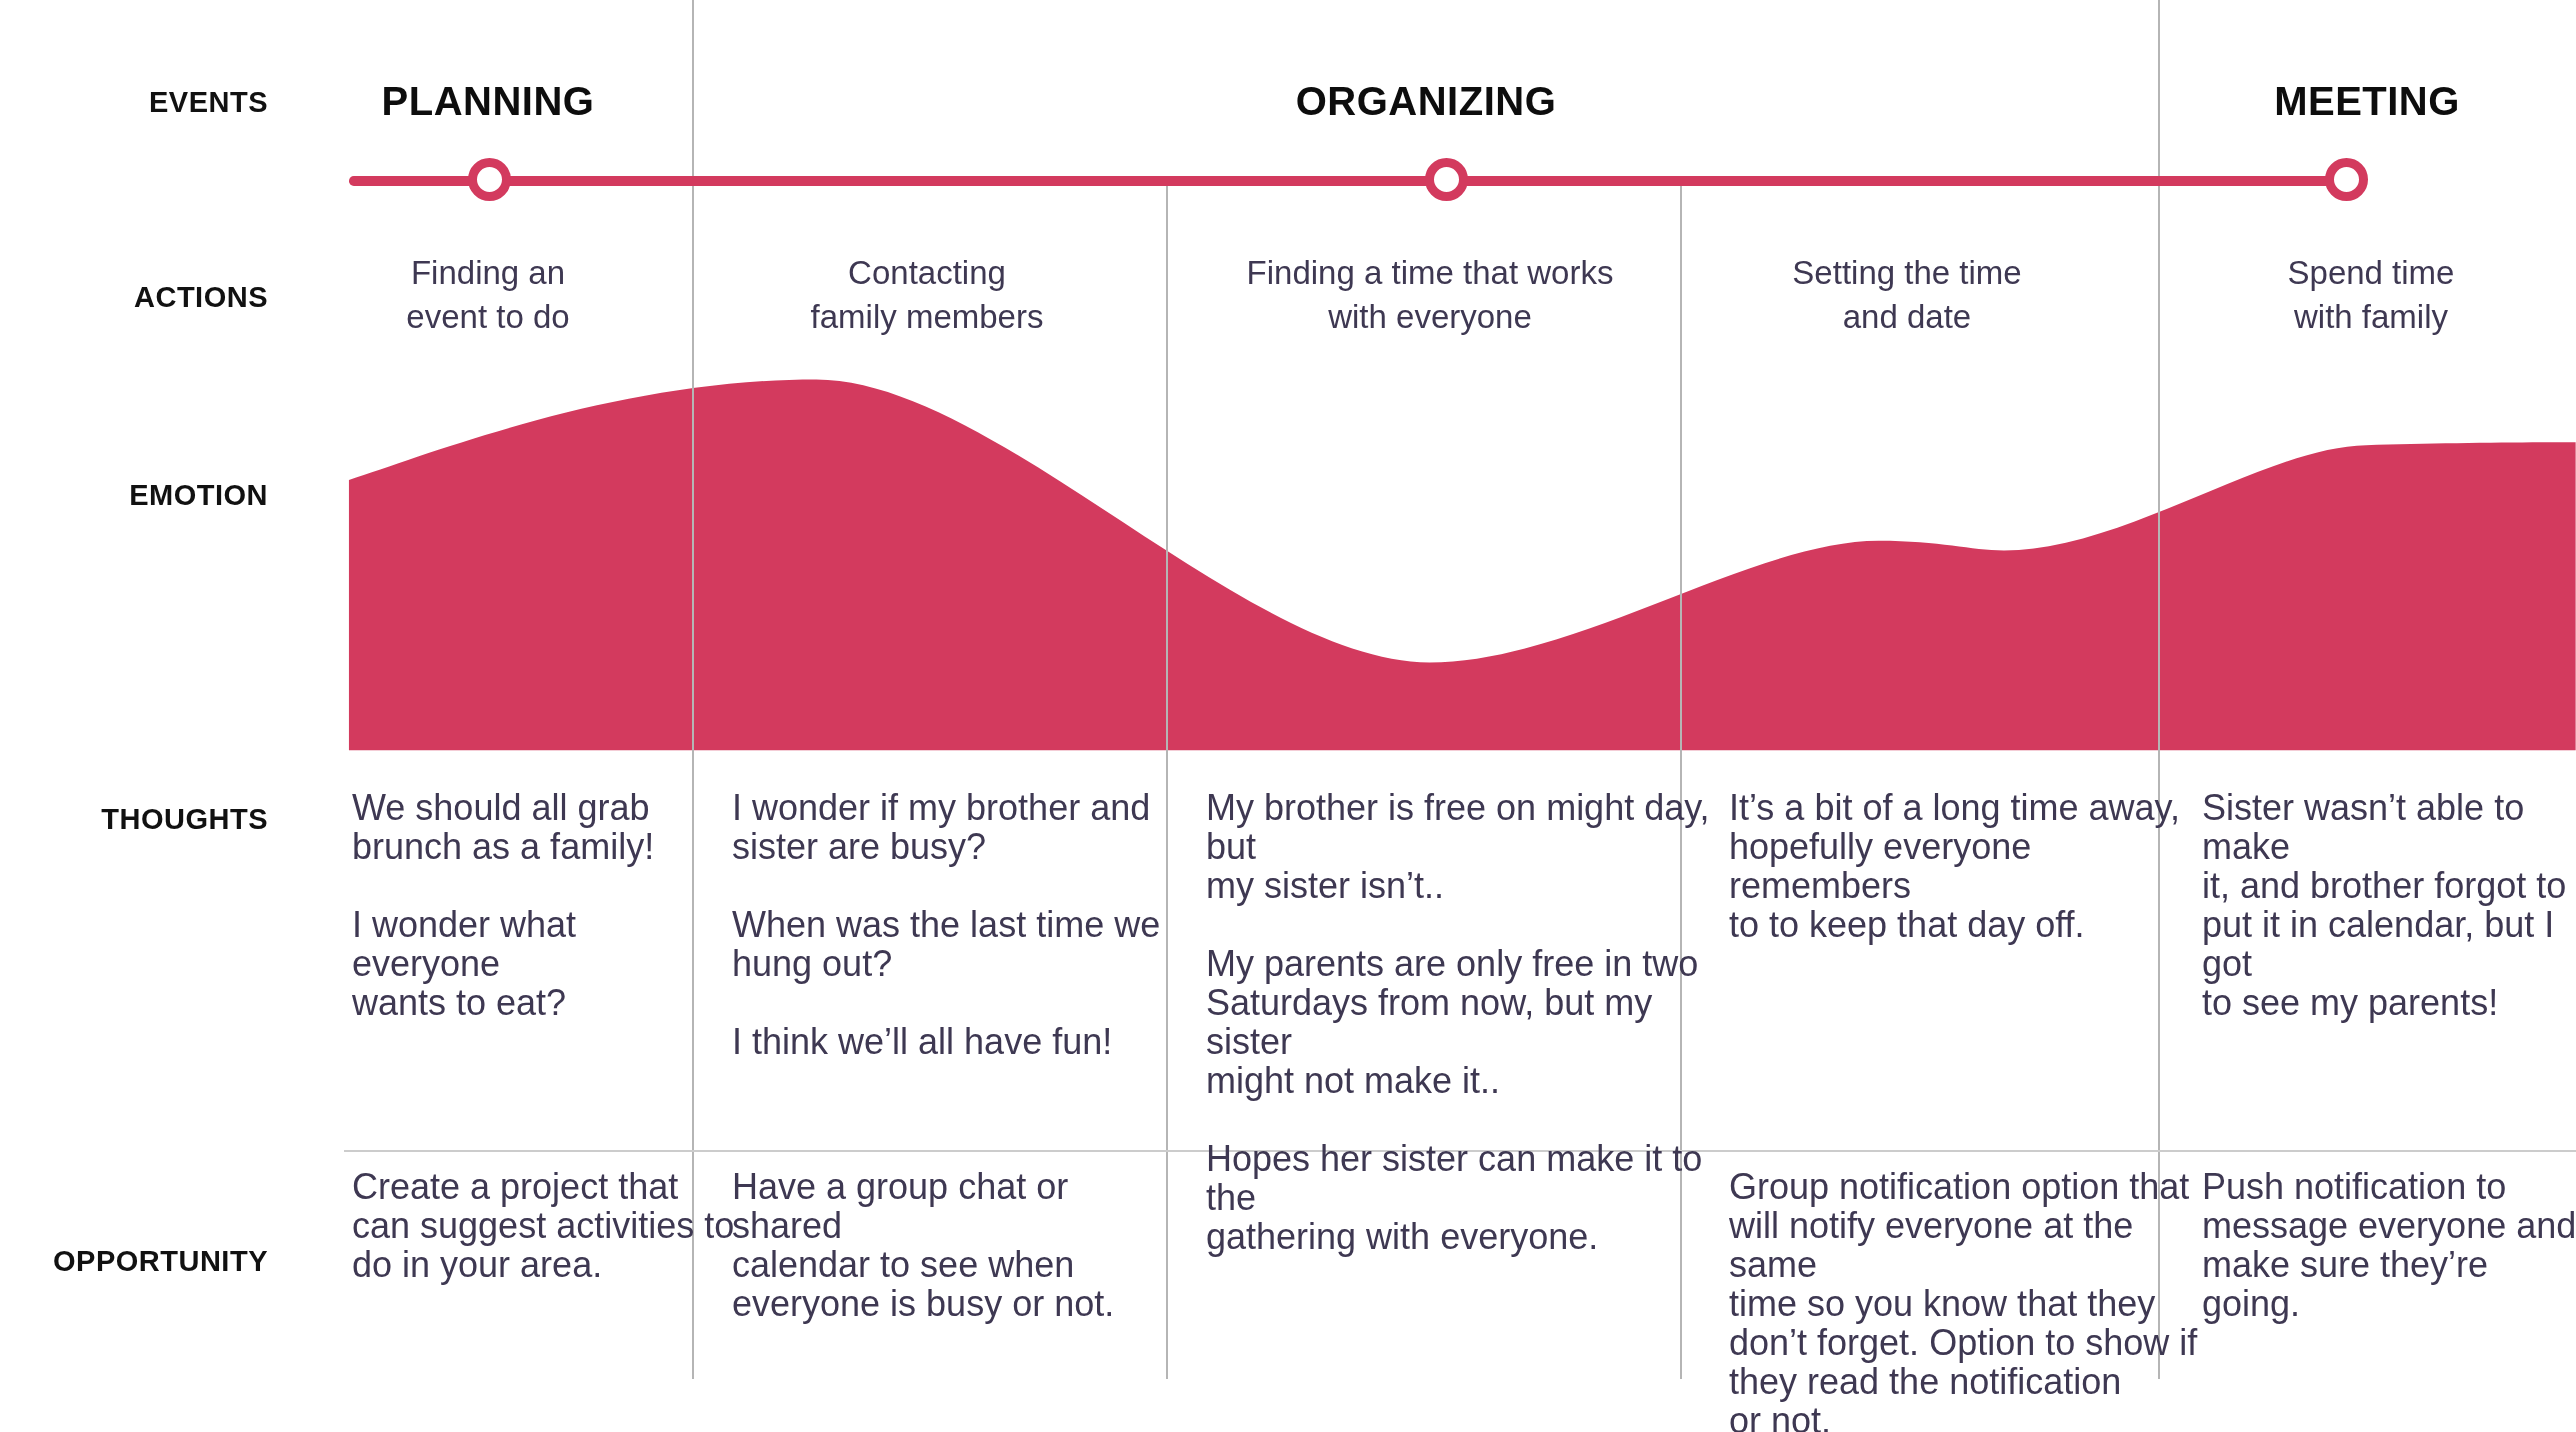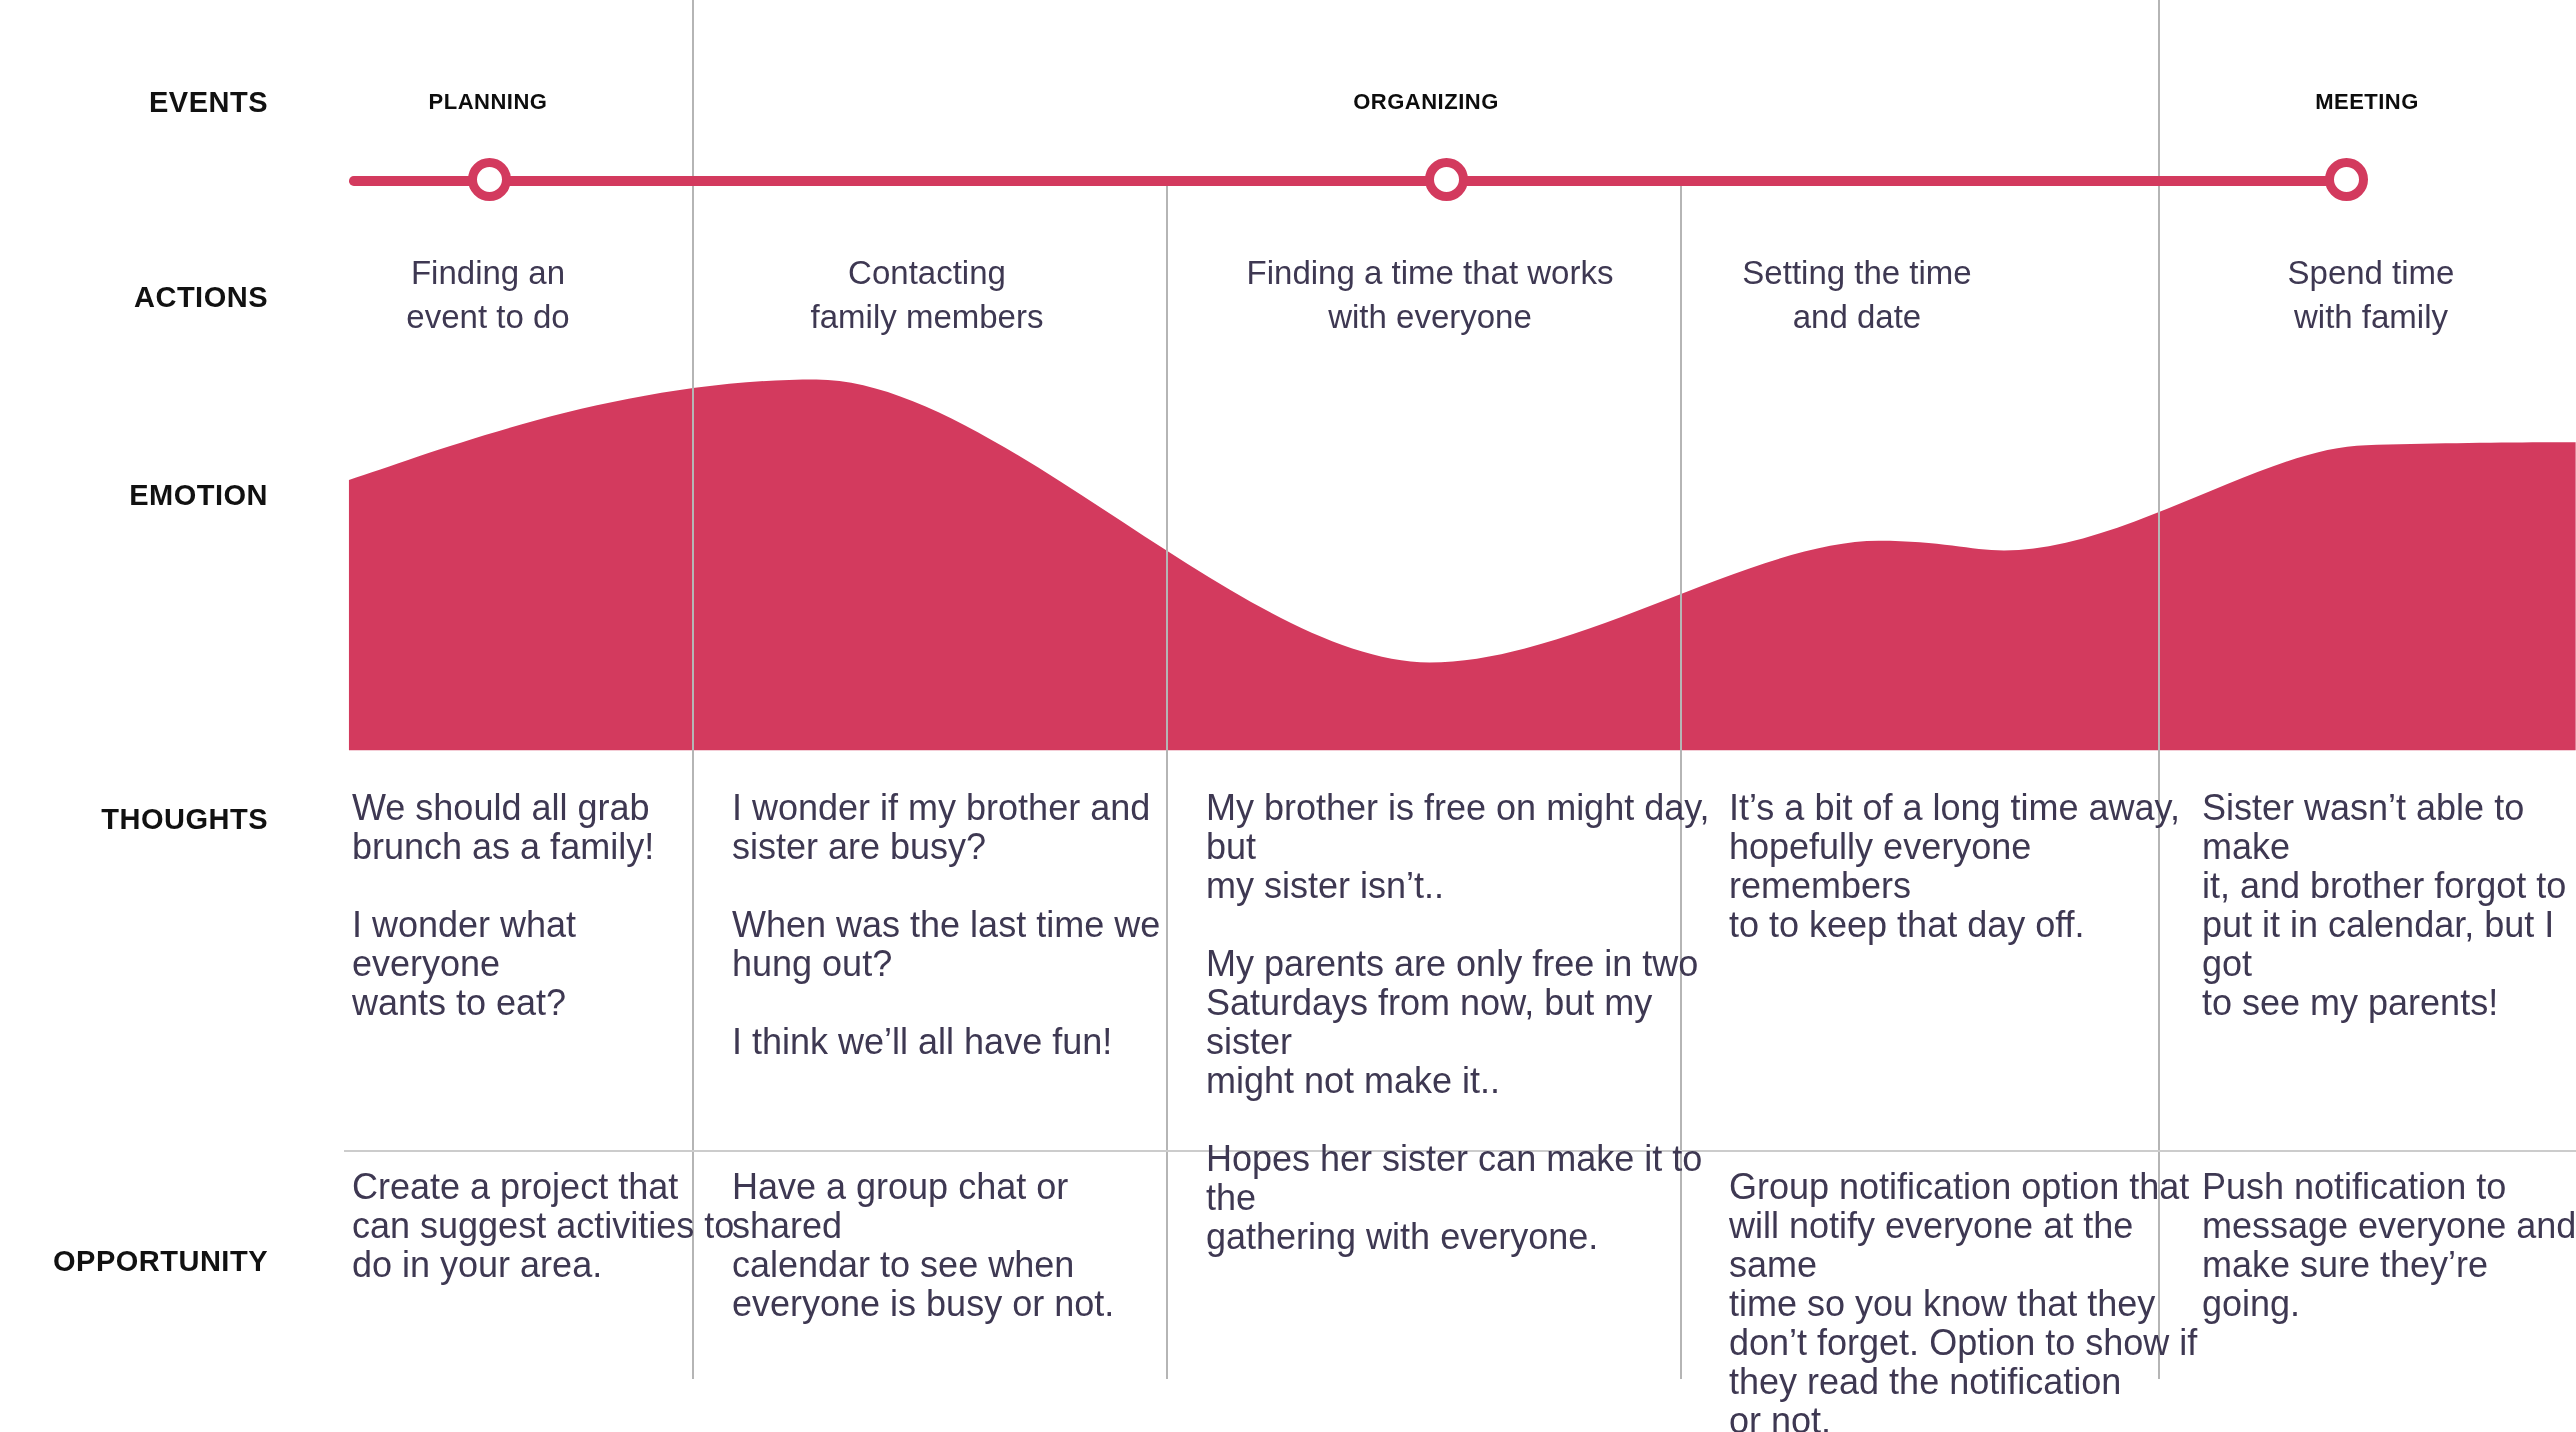--- a/index.html
+++ b/index.html
@@ -23,21 +23,21 @@
     left:29px;width:239px;
     text-align:right;
     font-size:29px;font-weight:bold;
     line-height:35px;
     color:var(--label);
     letter-spacing:0.5px;
     white-space:nowrap;
   }
   .phase-label{
     text-align:center;
-    font-size:22px;font-weight:bold;
+    font-size:40px;font-weight:bold;
     line-height:39px;
     color:#0d0d0d;
     letter-spacing:0.5px;
     white-space:nowrap;
   }
   .action-text{
     text-align:center;
     font-size:33px;
     line-height:44px;
     color:var(--body);
@@ -102,21 +102,21 @@
   <div class="abs tl-dot" style="left:468px;top:158px;"></div>
   <div class="abs tl-dot" style="left:1425px;top:158px;"></div>
   <div class="abs tl-dot" style="left:2325px;top:158px;"></div>
 
   <div class="abs action-text" style="left:319px;top:251px;width:338px;">Finding an
 event to do</div>
   <div class="abs action-text" style="left:734px;top:251px;width:386px;">Contacting
 family members</div>
   <div class="abs action-text" style="left:1140px;top:251px;width:580px;">Finding a time that works
 with everyone</div>
-  <div class="abs action-text" style="left:1664px;top:251px;width:386px;">Setting the time
+  <div class="abs action-text" style="left:1714px;top:251px;width:386px;">Setting the time
 and date</div>
   <div class="abs action-text" style="left:2178px;top:251px;width:386px;">Spend time
 with family</div>
 
   <div class="abs cell-text" style="left:352px;top:788px;width:348px;">We should all grab
 brunch as a family!
 
 I wonder what everyone
 wants to eat?</div>
   <div class="abs cell-text" style="left:732px;top:788px;width:444px;">I wonder if my brother and

